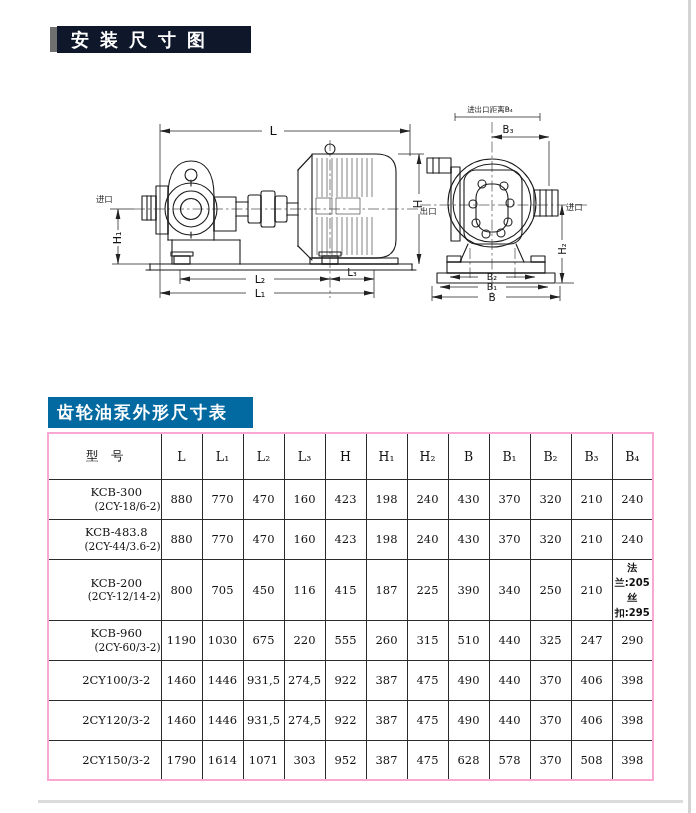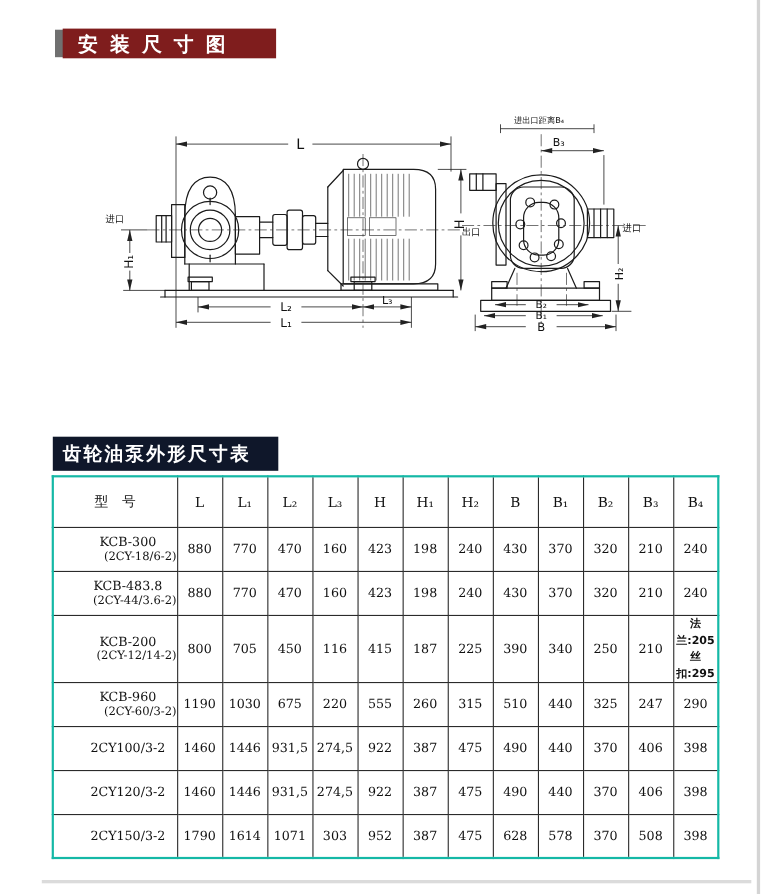--- a/index.html
+++ b/index.html
@@ -2,39 +2,39 @@
 <html><head>
 <meta charset="utf-8">
 <style>
   html,body{margin:0;padding:0;background:#fff;}
   .page{position:relative;width:696px;height:813px;background:#ffffff;overflow:hidden;
         font-family:"DejaVu Sans", sans-serif;color:#111;}
 
   
   .title-bar{position:absolute;color:#fff;font-weight:bold;display:flex;align-items:center;
              font-family:"DejaVu Sans", sans-serif;}
-  .title-1{left:57px;top:26px;width:180px;height:27px;background:#7f1d1d;
+  .title-1{left:57px;top:26px;width:180px;height:27px;background:#0f172a;
            font-size:18px;letter-spacing:11px;padding-left:14px;}
   .title-1-notch{position:absolute;left:50px;top:27px;width:8px;height:25px;background:#707070;}
-  .title-2{left:48px;top:397px;width:196px;height:31px;background:#0f172a;
+  .title-2{left:48px;top:397px;width:196px;height:31px;background:#0369a1;
            font-size:17px;letter-spacing:2px;padding-left:9px;}
 
   
   .drawing{position:absolute;left:0;top:85px;width:696px;height:235px;}
   .obj{stroke:#1b1b1b;stroke-width:1.1;fill:none;stroke-linecap:round;stroke-linejoin:round;}
   .thin{stroke:#1b1b1b;stroke-width:0.55;fill:none;}
   .cl{stroke:#2a2a2a;stroke-width:0.6;fill:none;stroke-dasharray:11 3 2.5 3;}
   .dim{stroke:#222;stroke-width:0.75;fill:none;}
   .lbl{font-family:"DejaVu Sans", sans-serif;fill:#111;stroke:none;}
   .wfill{fill:#ffffff;stroke:none;}
 
   
   table.dims{position:absolute;left:47px;top:432px;width:606px;border-collapse:collapse;
              table-layout:fixed;font-family:"DejaVu Serif","DejaVu Sans", serif;color:#111;
-             border:2px solid #14b8a6;}
+             border:2px solid #f9a8d4;}
   table.dims th,table.dims td{border:1px solid #2b2b2b;text-align:center;padding:0;overflow:hidden;}
   table.dims thead tr{height:46px;}
   table.dims tbody tr{height:40px;}
   table.dims th{font-weight:normal;font-size:12.5px;}
   td.model-cell .m1{font-size:11.5px;line-height:1.25;padding-left:23px;}
   td.model-cell .m2{font-size:10.5px;line-height:1.25;text-align:right;}
   td.value-cell{font-size:11.5px;}
   td.split-cell{font-size:10px;line-height:1.5;text-align:left;padding-left:3px;
                 font-family:"DejaVu Sans", sans-serif;font-weight:bold;}
 

